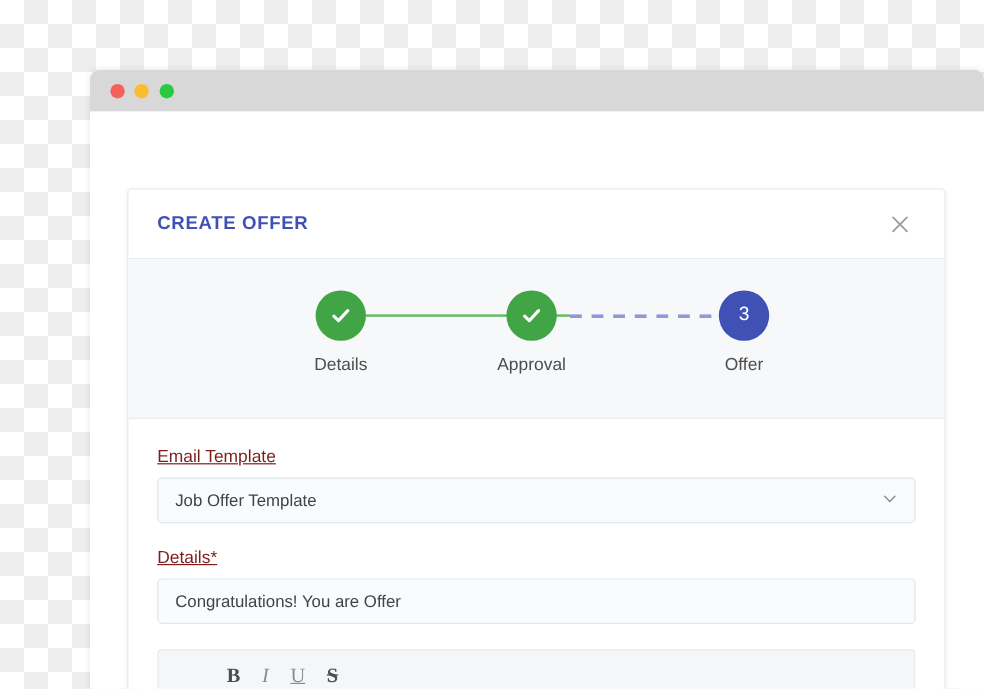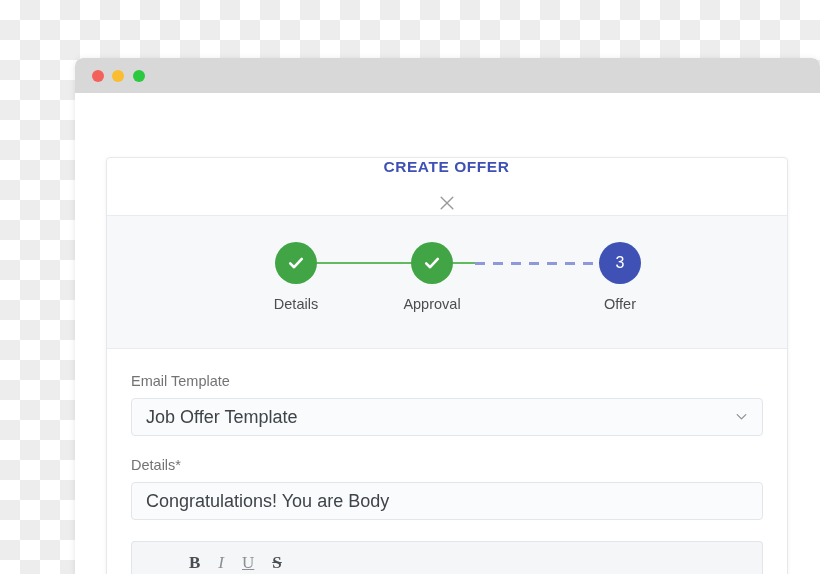--- a/index.html
+++ b/index.html
@@ -72,21 +72,20 @@
 
   
   #card-header {
     height: 58px;
     display: flex;
     align-items: center;
     justify-content: space-between;
     padding: 0 25px 0 24px;
     border-bottom: 1px solid #e9ebee;
     box-sizing: border-box;
-    flex-direction: column;
   }
   #card-title {
     color: #3f51b5;
     font-size: 15.5px;
     font-weight: bold;
     letter-spacing: 0.55px;
   }
   #close-button {
     width: 24px;
     height: 24px;
@@ -151,35 +150,36 @@
     background-repeat: repeat-x;
     height: 3px;
   }
 
   
   #card-form {
     padding: 24px 24px 0 24px;
   }
   .field-label {
     font-size: 14.5px;
-    color: #737373;
+    color: #7f1d1d;
     margin-bottom: 9px;
+    text-decoration: underline;
   }
   .field-block { margin-bottom: 21px; }
 
   .input-box, .select-box {
     height: 38px;
     border: 1px solid #e2e5e9;
     border-radius: 4px;
     background: #fafbfc;
     display: flex;
     align-items: center;
     padding: 0 14px;
     box-sizing: border-box;
-    font-size: 18px;
+    font-size: 14px;
     color: #3f4448;
   }
   .select-box { justify-content: space-between; }
   .select-value { color: #3f4448; }
 
   
   #editor-toolbar {
     border: 1px solid #e2e5e9;
     border-bottom: none;
     border-radius: 4px 4px 0 0;
@@ -231,30 +231,30 @@
           </svg>
         </span>
       </div>
 
       <div id="stepper-strip">
         <div id="stepper">
 
           <div class="connector solid" style="left:68px;  width:170px;"></div>
           <div class="connector dashed" style="left:238px; width:150px;"></div>
 
-          <div class="step" style="left:13px;">
+          <div class="step" style="left:1px;">
             <div class="step-circle done">
               <svg width="22" height="22" viewBox="0 0 22 22" aria-hidden="true">
                 <path d="M5.2 11.4 L9.1 15.2 L16.8 6.9" stroke="#ffffff" stroke-width="2.6" fill="none" stroke-linecap="round" stroke-linejoin="round"></path>
               </svg>
             </div>
             <div class="step-label">Details</div>
           </div>
 
-          <div class="step" style="left:149px;">
+          <div class="step" style="left:160px;">
             <div class="step-circle done">
               <svg width="22" height="22" viewBox="0 0 22 22" aria-hidden="true">
                 <path d="M5.2 11.4 L9.1 15.2 L16.8 6.9" stroke="#ffffff" stroke-width="2.6" fill="none" stroke-linecap="round" stroke-linejoin="round"></path>
               </svg>
             </div>
             <div class="step-label">Approval</div>
           </div>
 
           <div class="step" style="left:337px;">
             <div class="step-circle active">
@@ -276,21 +276,21 @@
               <svg width="13" height="13" viewBox="0 0 13 13" aria-hidden="true">
                 <path d="M2.2 4.6 L6.5 8.9 L10.8 4.6" stroke="#8b8f93" stroke-width="1.2" fill="none" stroke-linecap="round" stroke-linejoin="round"></path>
               </svg>
             </span>
           </div>
         </div>
 
         <div class="field-block">
           <div class="field-label">Details*</div>
           <div class="input-box">
-            <span>Congratulations! You are Body</span>
+            <span>Congratulations! You are Offer</span>
           </div>
         </div>
 
         <div>
 
           <div id="editor-toolbar">
 
             <div class="tb-item source">
               
               

